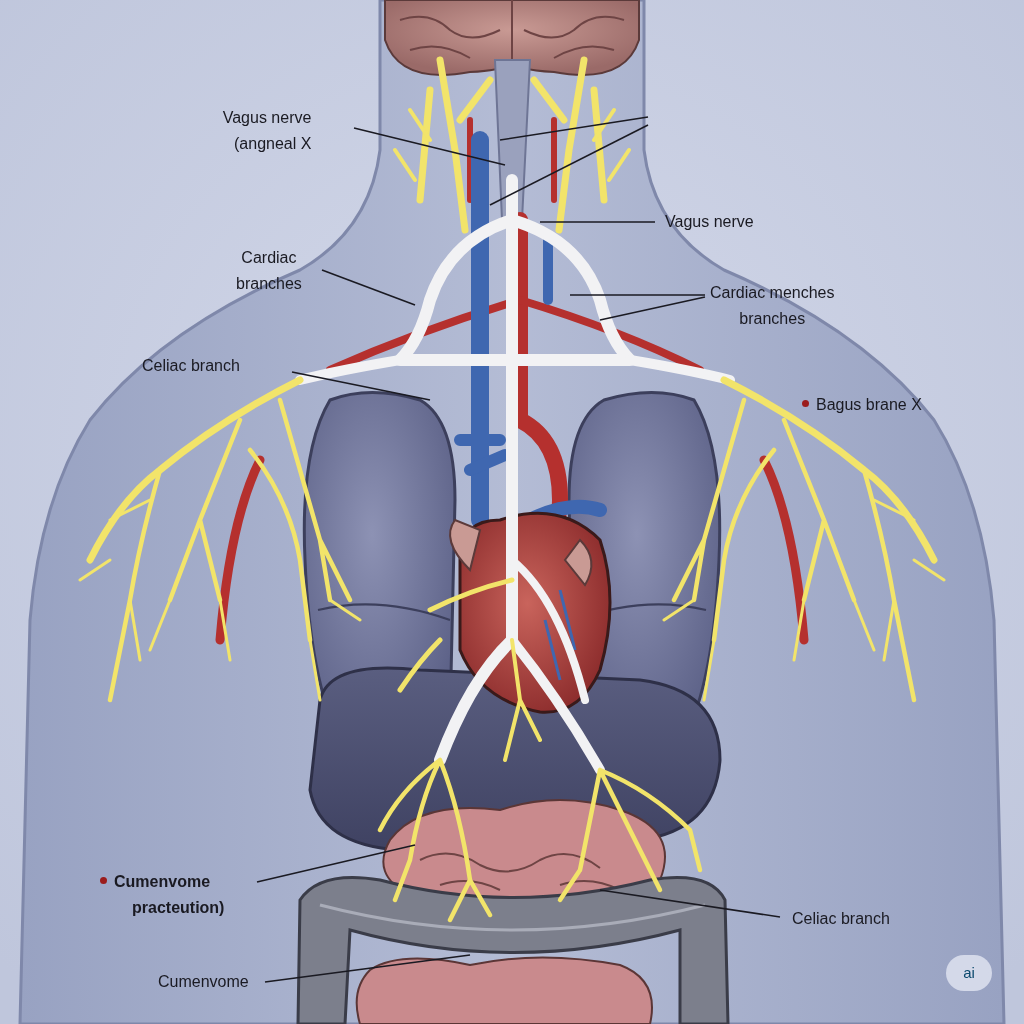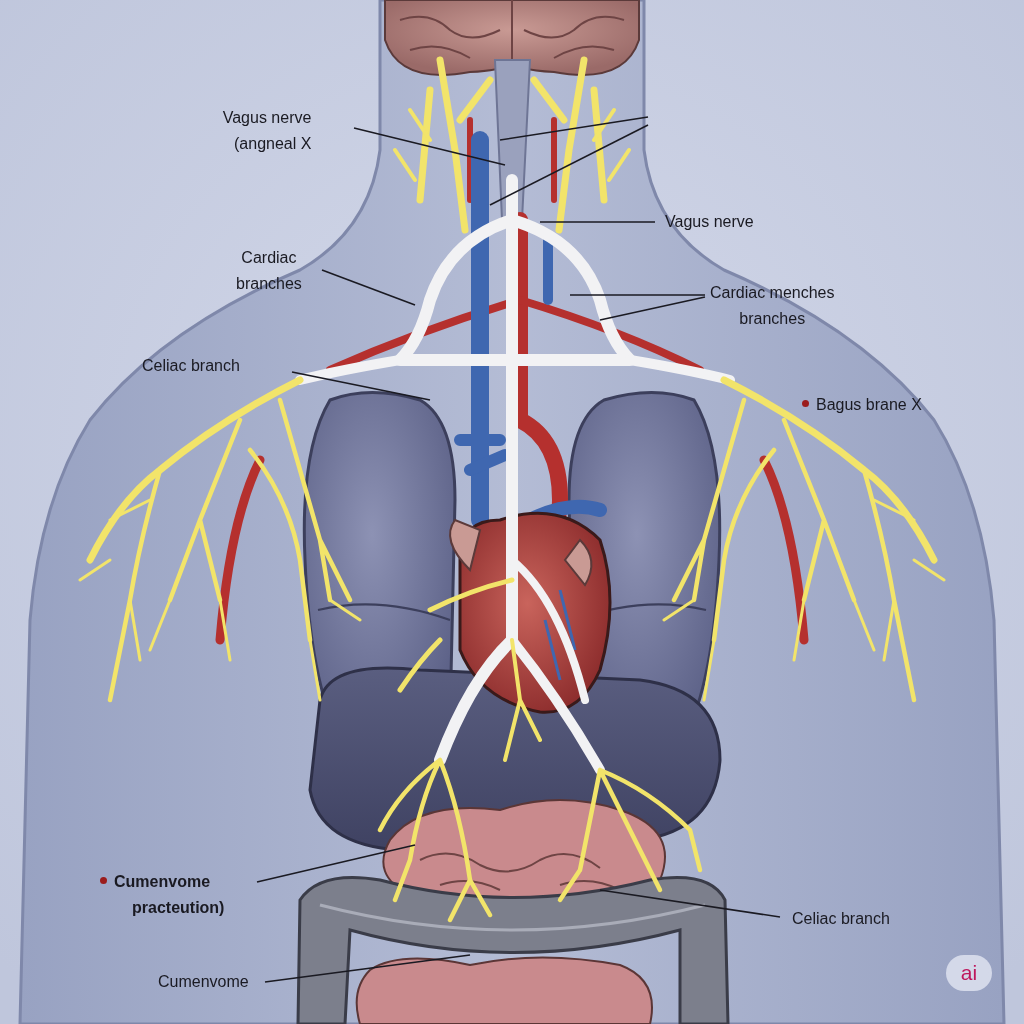--- a/index.html
+++ b/index.html
@@ -2,21 +2,21 @@
 <html><head>
 <meta charset="utf-8">
 <style>
   html, body { margin:0; padding:0; }
   body { width:1024px; height:1024px; overflow:hidden; background:#c9cfe2; font-family:"Liberation Sans", sans-serif; }
   .stage { position:relative; width:1024px; height:1024px; }
   svg.art { position:absolute; left:0; top:0; }
   .label { position:absolute; color:#1a1a22; font-size:16px; line-height:26px; white-space:nowrap; font-family:"Liberation Sans", sans-serif; }
   .label .ln { display:block; }
   .dot { display:inline-block; width:7px; height:7px; border-radius:50%; background:#9b1c1c; margin-right:7px; vertical-align:middle; position:relative; top:-2px; }
-  .badge { position:absolute; left:946px; top:955px; width:46px; height:36px; border-radius:18px; background:rgba(226,230,242,0.8); color:#be185d; font-size:21px; text-align:center; line-height:36px; font-family:"Liberation Sans", sans-serif; }
+  .badge { position:absolute; left:946px; top:955px; width:46px; height:36px; border-radius:18px; background:rgba(226,230,242,0.8); color:#0c4a6e; font-size:15px; text-align:center; line-height:36px; font-family:"Liberation Sans", sans-serif; }
 </style>
 </head>
 <body>
 
 <div class="stage">
   <svg class="art" width="1024" height="1024" viewBox="0 0 1024 1024">
     <defs>
       <radialGradient id="bg" cx="50%" cy="45%" r="70%">
         <stop offset="0" stop-color="#d3d8e9"></stop>
         <stop offset="1" stop-color="#bfc6dc"></stop>

